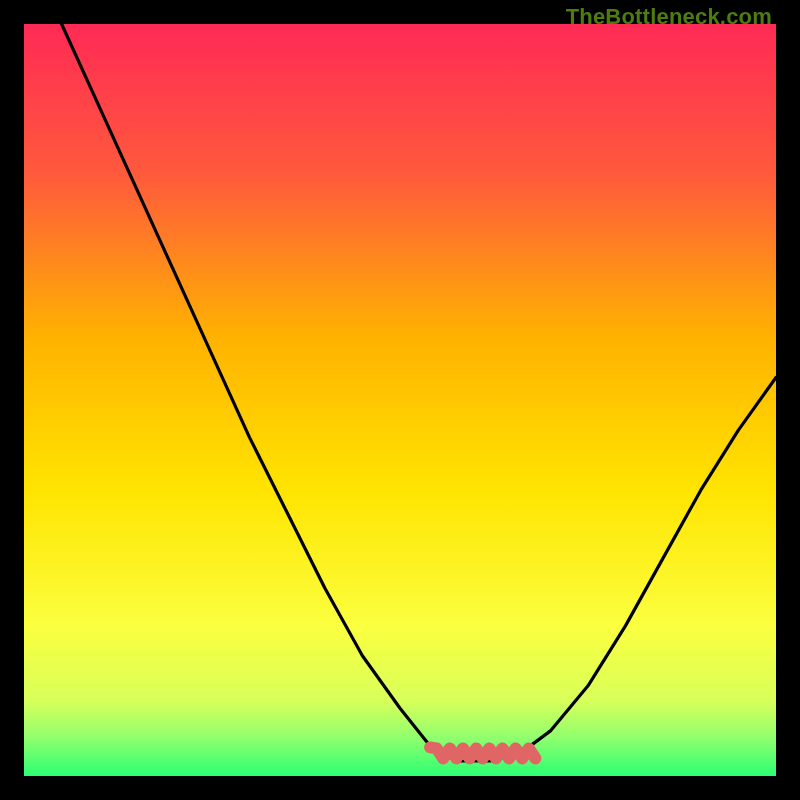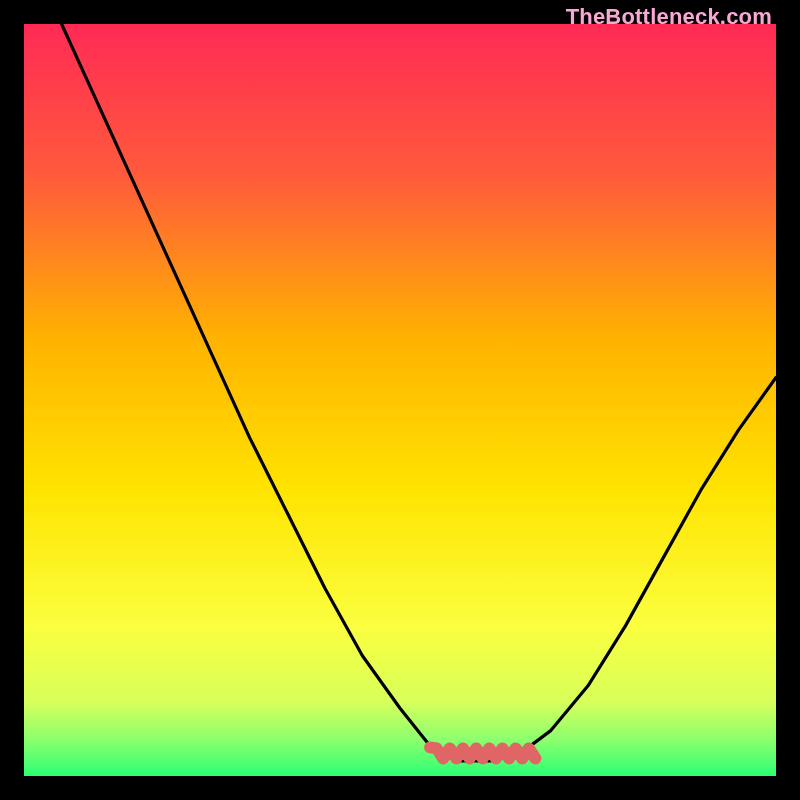--- a/index.html
+++ b/index.html
@@ -23,21 +23,21 @@
     position: absolute;
     left: 0;
     top: 0;
     width: 752px;
     height: 752px;
   }
   .watermark {
     position: absolute;
     top: 4px;
     right: 28px;
-    color: #f9a8d4;
+    color: #4d7c0f;
     font-size: 22px;
     font-weight: 600;
     letter-spacing: 0.2px;
     font-family: Arial, sans-serif;
   }
   svg { display: block; }
 </style>
 </head>
 <body>
 

